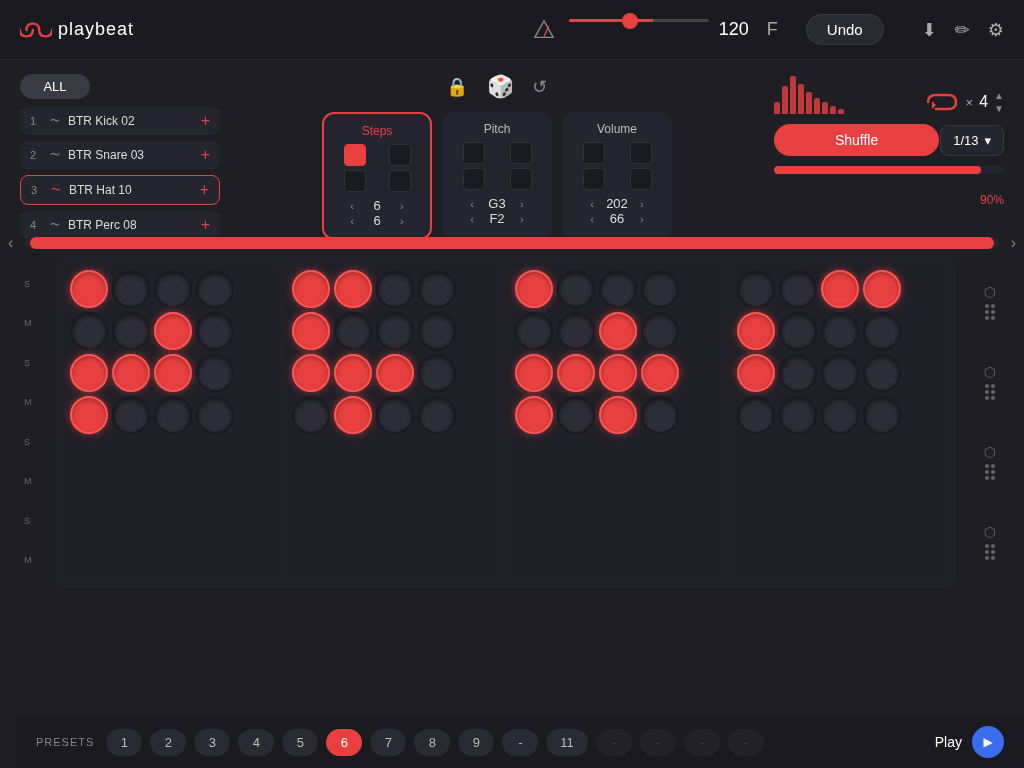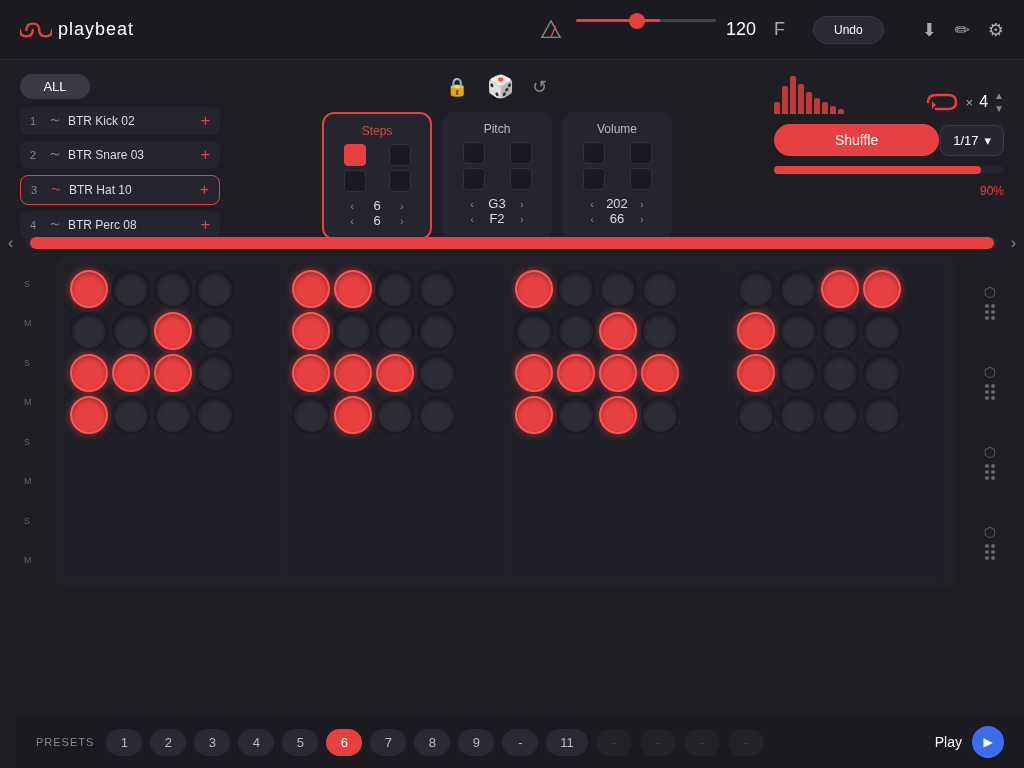--- a/index.html
+++ b/index.html
@@ -79,21 +79,21 @@
       font-size: 18px;
       margin-left: 4px;
     }
     .undo-btn {
       background: #2a2a32;
       color: #fff;
       border: 1px solid #3a3a44;
       border-radius: 20px;
       padding: 6px 20px;
       cursor: pointer;
-      font-size: 12px;
+      font-size: 15px;
       margin-left: 14px;
     }
     .header-icons {
       display: flex;
       align-items: center;
       gap: 18px;
       margin-left: 18px;
     }
     .header-icon {
       color: #aaa;
@@ -343,21 +343,21 @@
     .progress-bar-fill {
       background: #e84040;
       border-radius: 4px;
       height: 8px;
       width: 90%;
     }
     .progress-label {
       color: #e84040;
       font-size: 12px;
       text-align: right;
-      margin-top: 10px;
+      margin-top: 19px;
     }
 
     
     .scroll-track {
       margin: 8px 20px;
       background: #252530;
       border-radius: 8px;
       height: 12px;
       position: relative;
     }
@@ -686,21 +686,21 @@
         <div class="loop-arrows">
           <span class="loop-arrow">▲</span>
           <span class="loop-arrow">▼</span>
         </div>
       </div>
     </div>
 
     <div class="shuffle-row">
       <button class="shuffle-btn">Shuffle</button>
       <div class="subdiv-select">
-        <span>1/17</span>
+        <span>1/13</span>
         <span>▾</span>
       </div>
     </div>
 
     <div class="progress-bar-container">
       <div class="progress-bar-bg">
         <div class="progress-bar-fill" style="width:90%"></div>
       </div>
       <div class="progress-label">90%</div>
     </div>

